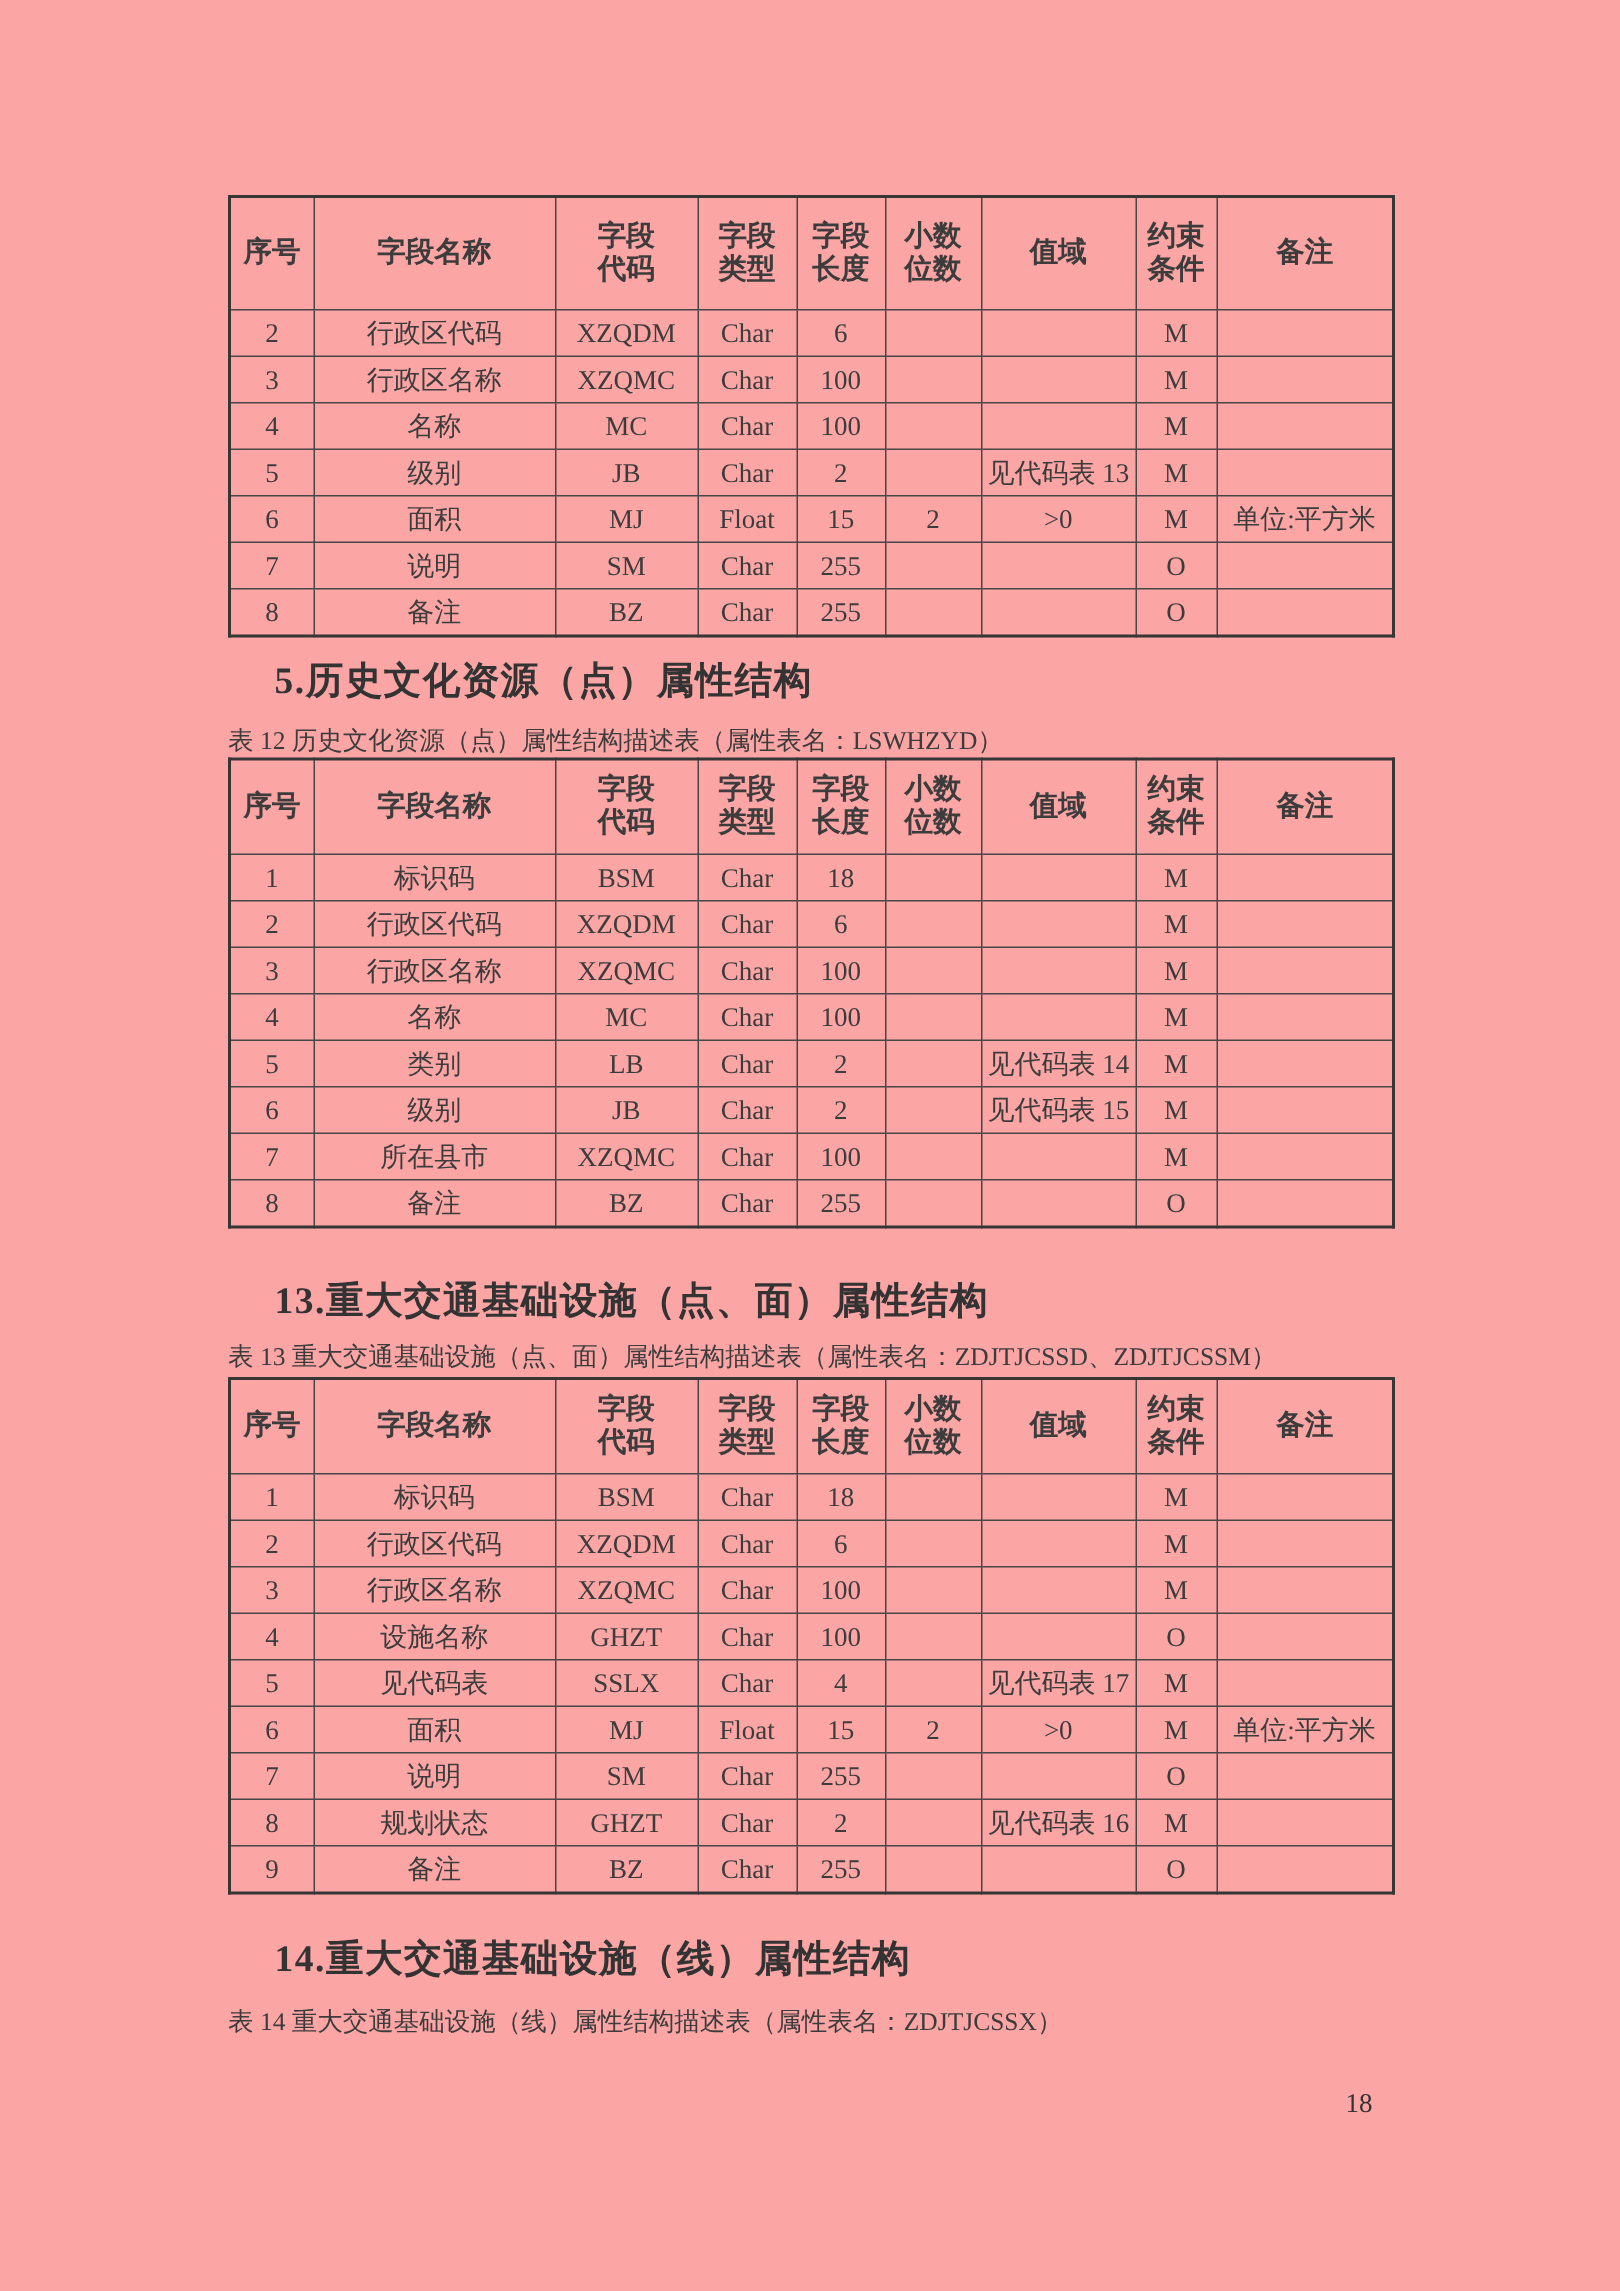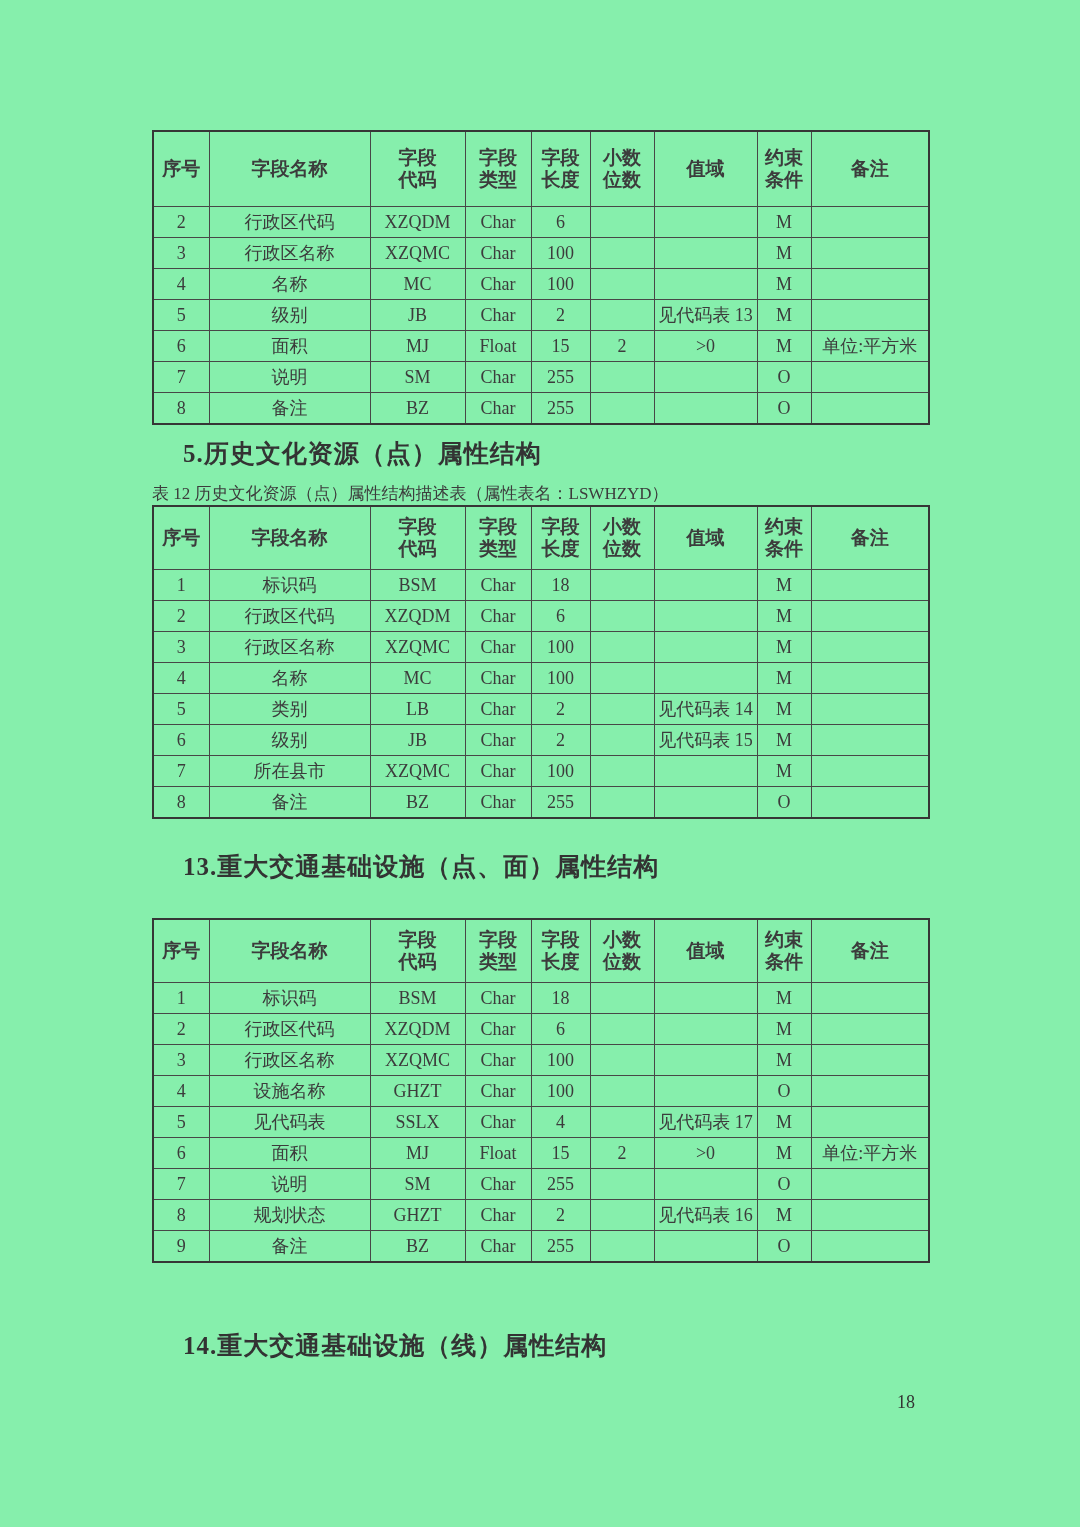--- a/index.html
+++ b/index.html
@@ -3,21 +3,21 @@
 <meta charset="utf-8">
 <style>
   html,body{margin:0;padding:0;}
   body{
     width:1080px;height:1527px;
     background:#ffffff;
     font-family:"Liberation Serif","DejaVu Serif",serif;
     color:#3c3c3c;
   }
   .page{
-    position:relative;width:1080px;height:1527px;background:#86efac;overflow:hidden;
+    position:relative;width:1080px;height:1527px;background:#fca5a5;overflow:hidden;
   }
   .attr-table{
     position:absolute;left:152px;width:776px;
     border-collapse:collapse;table-layout:fixed;
     font-size:18px;color:#3c3c3c;
   }
   .attr-table th,.attr-table td{
     border:1.5px solid #474747;
     text-align:center;vertical-align:middle;
     padding:0 2px;overflow:hidden;
@@ -48,21 +48,21 @@
   .table-caption{
     position:absolute;left:152px;width:776px;margin:0;
     font-size:17px;color:#3c3c3c;text-align:left;white-space:nowrap;
   }
   #heading-12{top:437px;}
   #caption-12{top:482px;}
   #table-12{top:505px;}
   #heading-13{top:850px;}
   #caption-13{top:893px;}
   #table-13{top:918px;}
-  #heading-14{top:1289px;margin-top:40px;}
+  #heading-14{top:1289px;}
   #caption-14{top:1336px;}
   #table-a{top:130px;}
   .page-number{
     position:absolute;left:897px;top:1392px;
     font-size:18px;color:#333333;
   }
 </style>
 </head>
 <body>
 
@@ -297,20 +297,21 @@
           <td>255</td>
           <td></td>
           <td></td>
           <td>O</td>
           <td></td>
         </tr>
       </tbody>
   </table>
 
   <h2 class="section-heading" id="heading-13">13.重大交通基础设施（点、面）属性结构</h2>
+  <p class="table-caption" id="caption-13">表 13 重大交通基础设施（点、面）属性结构描述表（属性表名：ZDJTJCSSD、ZDJTJCSSM）</p>
   <table class="attr-table" id="table-13">
     <colgroup>
       <col class="col-0">
         <col class="col-1">
         <col class="col-2">
         <col class="col-3">
       <col class="col-4">
         <col class="col-5">
         <col class="col-6">
         <col class="col-7">
@@ -431,16 +432,17 @@
           <td>255</td>
           <td></td>
           <td></td>
           <td>O</td>
           <td></td>
         </tr>
       </tbody>
   </table>
 
   <h2 class="section-heading" id="heading-14">14.重大交通基础设施（线）属性结构</h2>
+  <p class="table-caption" id="caption-14">表 14 重大交通基础设施（线）属性结构描述表（属性表名：ZDJTJCSSX）</p>
 
   <div class="page-number">18</div>
 
 </div>
 
 </body></html>

